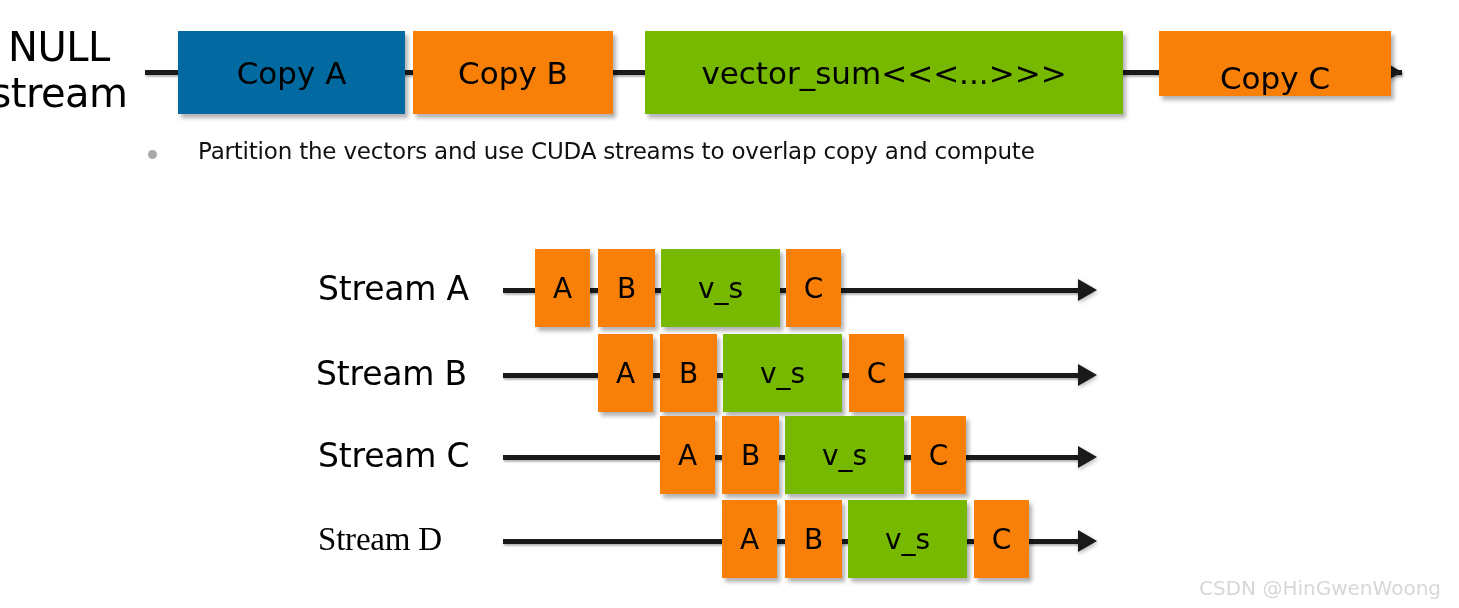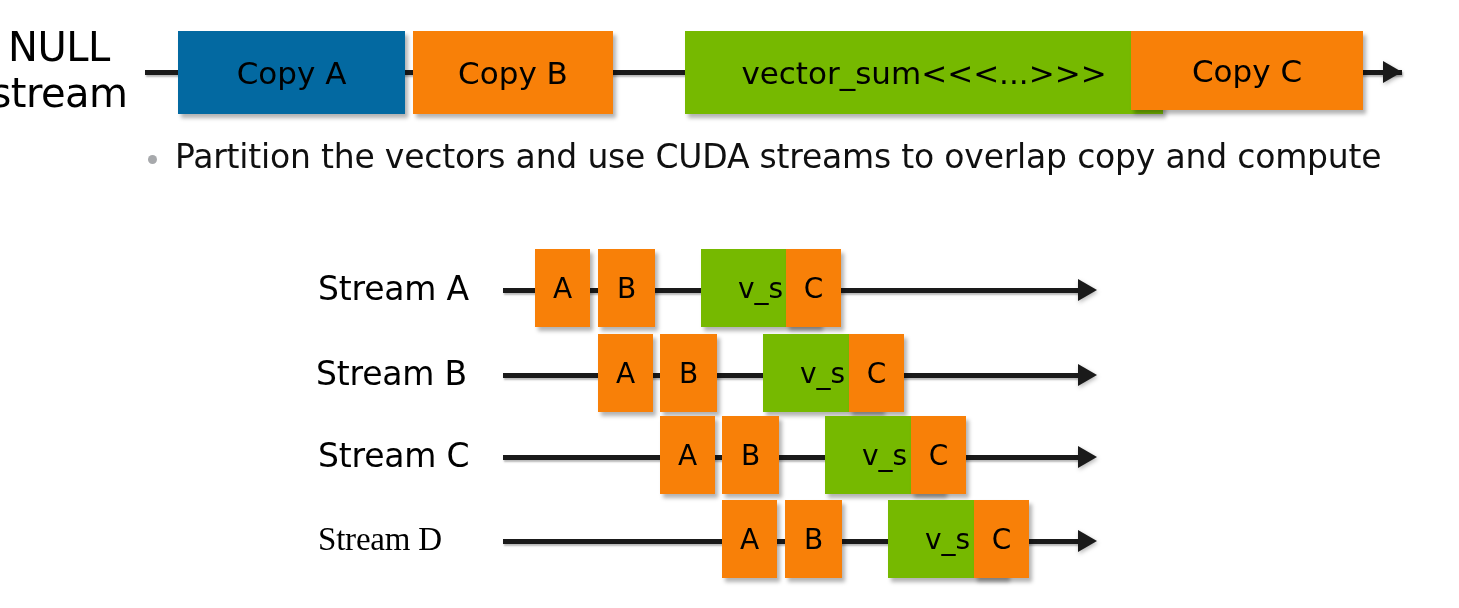--- a/index.html
+++ b/index.html
@@ -47,21 +47,21 @@
     display: flex;
     align-items: center;
     justify-content: center;
     color: #000000;
     font-family: "DejaVu Sans", "Liberation Sans", sans-serif;
     box-shadow: 3px 4px 4px rgba(0,0,0,0.30);
     z-index: 3;
     overflow: hidden;
   }
   .box.orange { background: #f88008; }
-  .box.green  { background: #76b900; margin-left: 40px; }
+  .box.green  { background: #76b900; }
 
   
   #null-label {
     left: -16px;
     top: 24px;
     width: 150px;
     text-align: center;
     font-size: 40px;
     letter-spacing: -0.5px;
   }
@@ -89,23 +89,24 @@
   #bullet-dot {
     width: 9px;
     height: 9px;
     border-radius: 50%;
     background: #a7a9ac;
     flex: 0 0 auto;
     margin-top: 6px;
   }
   #bullet-text {
     position: static;
-    font-size: 33px;
+    font-size: 23px;
     color: #101010;
     letter-spacing: -0.2px;
+    margin-left: 23px;
   }
 
   
   .stream-name {
     font-size: 33px;
     text-align: left;
     letter-spacing: -0.2px;
   }
   .small-box { font-size: 28px; }
 </style>
@@ -125,21 +126,21 @@
   <div id="null-boxes">
       <div class="box top-box orange" style="left: 178px; top: 31px; width: 227px; height: 83px; background: #0369a1;">
         <span>Copy A</span>
       </div>
       <div class="box top-box orange" style="left: 413px; top: 31px; width: 200px; height: 83px; background: rgb(248, 128, 8);">
         <span>Copy B</span>
       </div>
       <div class="box top-box green" style="left: 645px; top: 31px; width: 478px; height: 83px; background: rgb(118, 185, 0);">
         <span>vector_sum&lt;&lt;&lt;...&gt;&gt;&gt;</span>
       </div>
-      <div class="box top-box orange" style="left: 1131px; top: 31px; width: 232px; height: 79px; background: rgb(248, 128, 8);">
+      <div class="box top-box orange" style="left: 1159px; top: 31px; width: 232px; height: 65px; background: rgb(248, 128, 8); align-items: flex-end;">
         <span>Copy C</span>
       </div>
     </div>
 
   <div id="bullet-row">
     <span id="bullet-dot"></span>
     <span class="label" id="bullet-text">Partition the vectors and use CUDA streams to overlap copy and compute</span>
   </div>
 
   <div id="stream-rows">
@@ -198,14 +199,15 @@
         <span>B</span>
       </div>
       <div class="box small-box green" style="left: 848px; top: 500px; width: 119px; height: 78px; background: rgb(118, 185, 0);">
         <span>v_s</span>
       </div>
       <div class="box small-box orange" style="left: 974px; top: 500px; width: 55px; height: 78px; background: rgb(248, 128, 8);">
         <span>C</span>
       </div>
     </div>
 
+  <div class="label" id="watermark" style="right:18px; bottom:8px; font-size:20px; color:#d7d7d7;">CSDN @HinGwenWoong</div>
 
 </div>
 
 </body></html>

